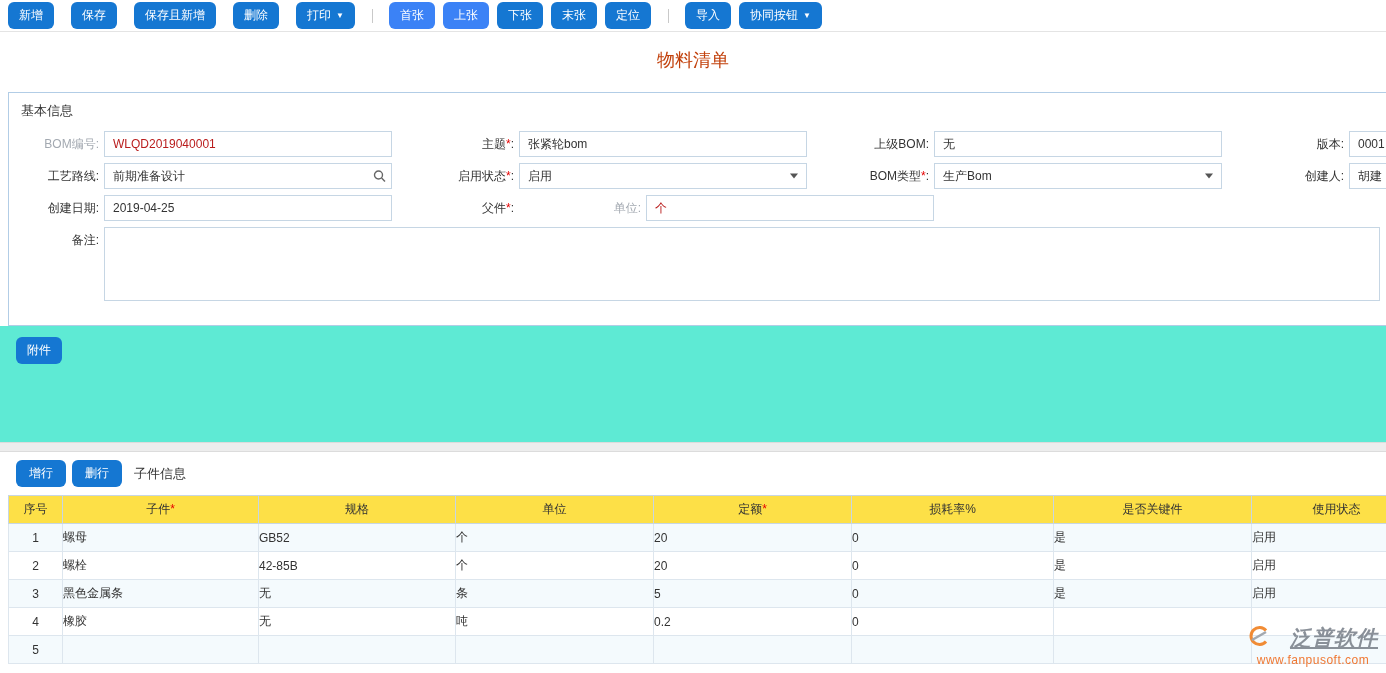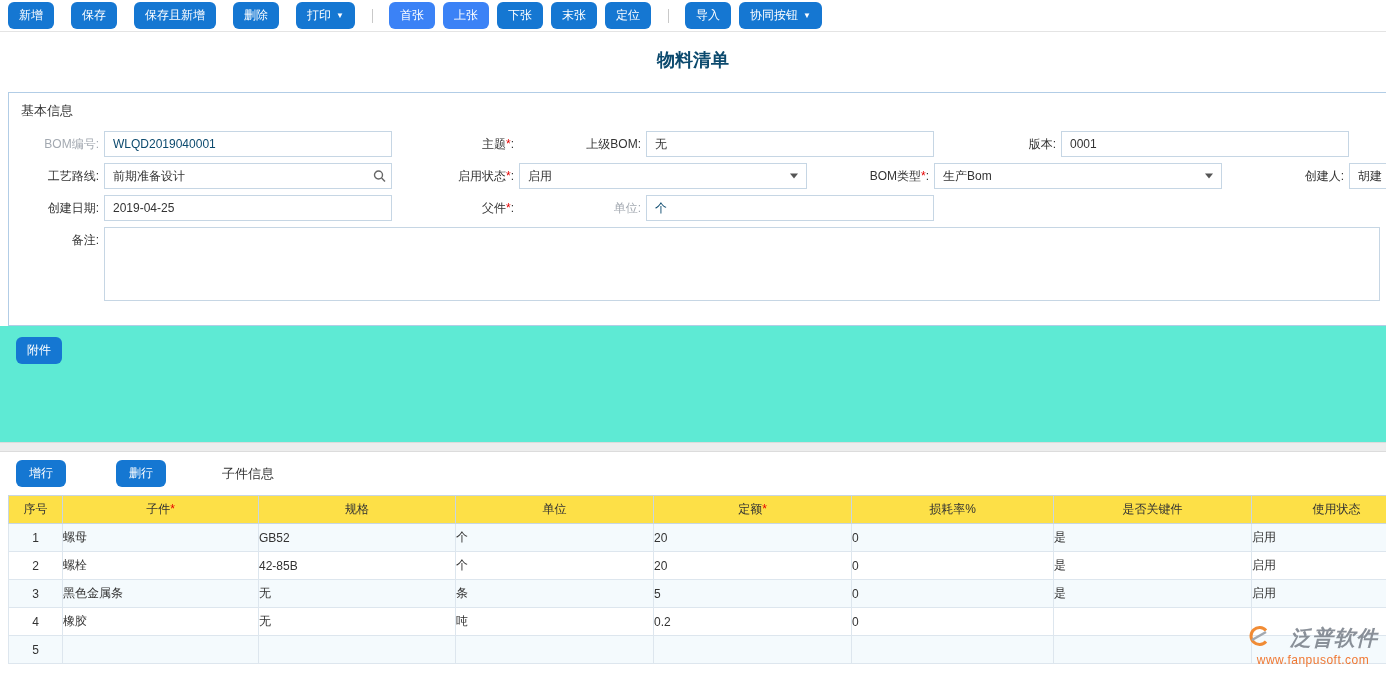--- a/index.html
+++ b/index.html
@@ -11,73 +11,73 @@
     border-bottom:1px solid #e4e4e4; background:#fff; }
   .btn { background:#1577d2; color:#fff; border:none; border-radius:6px;
     font-size:12px; padding:5px 11px; margin-right:17px; cursor:pointer;
     white-space:nowrap; font-family:inherit; display:inline-flex; align-items:center; }
   .btn.small-gap { margin-right:8px; }
   .btn.disabled { background:#3b82f6; }
   .btn .caret { font-size:8px; margin-left:5px; }
   .tb-sep { width:1px; height:14px; background:#c9c9c9; margin-right:16px; flex:none; }
 
   
-  .page-title { text-align:center; font-size:18px; font-weight:bold; color:#0c4a6e;
+  .page-title { text-align:center; font-size:18px; font-weight:normal; color:#c2410c;
     padding:16px 0 14px; }
 
   
   .panel { margin:6px 0 0 8px; width:1410px; border:1px solid #b2cde6; background:#fff; }
   .panel-hd { font-size:13px; color:#333; padding:9px 12px 11px; }
   .frm-row { display:flex; align-items:flex-start; margin-bottom:6px; }
   .lbl { font-size:12px; color:#333; text-align:right; padding-right:5px;
     flex:none; line-height:26px; white-space:nowrap; }
   .lbl.w1 { width:95px; } .lbl.w2 { width:127px; }
   .lbl.dis { color:#a3a9b1; }
   .star { color:#e60000; }
   .box { flex:none; width:288px; height:26px; border:1px solid #c6d6e4;
     font-size:12px; color:#333; display:flex; align-items:center;
     padding:0 20px 0 8px; position:relative; background:#fff; overflow:hidden;
     white-space:nowrap; cursor:text; }
   .box.plain { padding-right:8px; }
-  .box.dis { color:#0c4a6e; cursor:default;text-align:right; }
+  .box.dis { color:#b91c1c; cursor:default;text-align:right; }
   .inp-icon { position:absolute; right:5px; top:50%; transform:translateY(-50%);
     display:flex; cursor:pointer; }
   .sel-caret { position:absolute; right:8px; top:50%; transform:translateY(-50%);
     width:0; height:0; border-left:4px solid transparent; border-right:4px solid transparent;
     border-top:5px solid #555; cursor:pointer; }
   .remark-box { width:1276px; height:74px; border:1px solid #c6d6e4; background:#fff;
     cursor:text; }
   .panel-body { padding-bottom:18px; }
 
   
   .attach-area { padding:11px 0 78px 16px; background:#5eead4; }
 
   
   .band { height:10px; background:#ededed; border-top:1px solid #dcdcdc;
     border-bottom:1px solid #dcdcdc; }
 
   
-  .detail-hd { display:flex; align-items:center; padding:8px 8px 8px 16px;gap:44px; }
+  .detail-hd { display:flex; align-items:center; padding:8px 8px 8px 16px; }
   .detail-hd .btn { margin-right:6px; padding:5px 13px; }
   .detail-title { font-size:13px; color:#333; margin-left:6px; }
   table.grid { border-collapse:collapse; table-layout:fixed; width:1413px;
     margin-left:8px; font-size:12px; }
   table.grid th { border:1px solid #c7d6e3; height:28px; font-weight:normal;
     color:#333; background:#fde047; text-align:center; overflow:hidden; white-space:nowrap; }
   table.grid td { border:1px solid #dde6ee; height:28px; padding:0 0; color:#333;
     overflow:hidden; white-space:nowrap; background:#fff; }
   table.grid tbody tr:nth-child(odd) td { background:#f4fafd; }
   table.grid td.num { text-align:center; padding:0; }
 
   
   .watermark { position:absolute; right:8px; bottom:6px; text-align:center;
     opacity:0.9; pointer-events:none; }
   .wm-row1 { display:flex; align-items:center; justify-content:center; }
   .wm-name { font-size:21px; font-weight:bold; font-style:italic; color:#7e858e;
-    margin-left:20px; letter-spacing:1px; }
+    margin-left:20px; letter-spacing:1px;text-decoration:underline; }
   .wm-url { font-size:12px; color:#f06a1d; letter-spacing:0.5px; margin-top:1px; }
 </style>
 </head>
 <body>
 
 <div class="toolbar">
   <button class="btn">新增</button>
   <button class="btn">保存</button>
   <button class="btn">保存且新增</button>
   <button class="btn">删除</button>
@@ -102,20 +102,21 @@
 <div class="page-title">物料清单</div>
 
 <div class="panel">
   <div class="panel-hd">基本信息</div>
   <div class="panel-body">
 
     <div class="frm-row">
       <span class="lbl w1 dis"><span>BOM编号</span><span class="star"></span><span>:</span></span>
       <div class="box plain dis">WLQD2019040001</div>
       <span class="lbl w2"><span>主题</span><span class="star">*</span><span>:</span></span>
+      <div class="box plain">张紧轮bom</div>
       <span class="lbl w2"><span>上级BOM</span><span class="star"></span><span>:</span></span>
       <div class="box plain">无</div>
       <span class="lbl w2"><span>版本</span><span class="star"></span><span>:</span></span>
       <div class="box plain">0001</div>
     </div>
 
     <div class="frm-row">
       <span class="lbl w1"><span>工艺路线</span><span class="star"></span><span>:</span></span>
       <div class="box">
           <span>前期准备设计</span>

